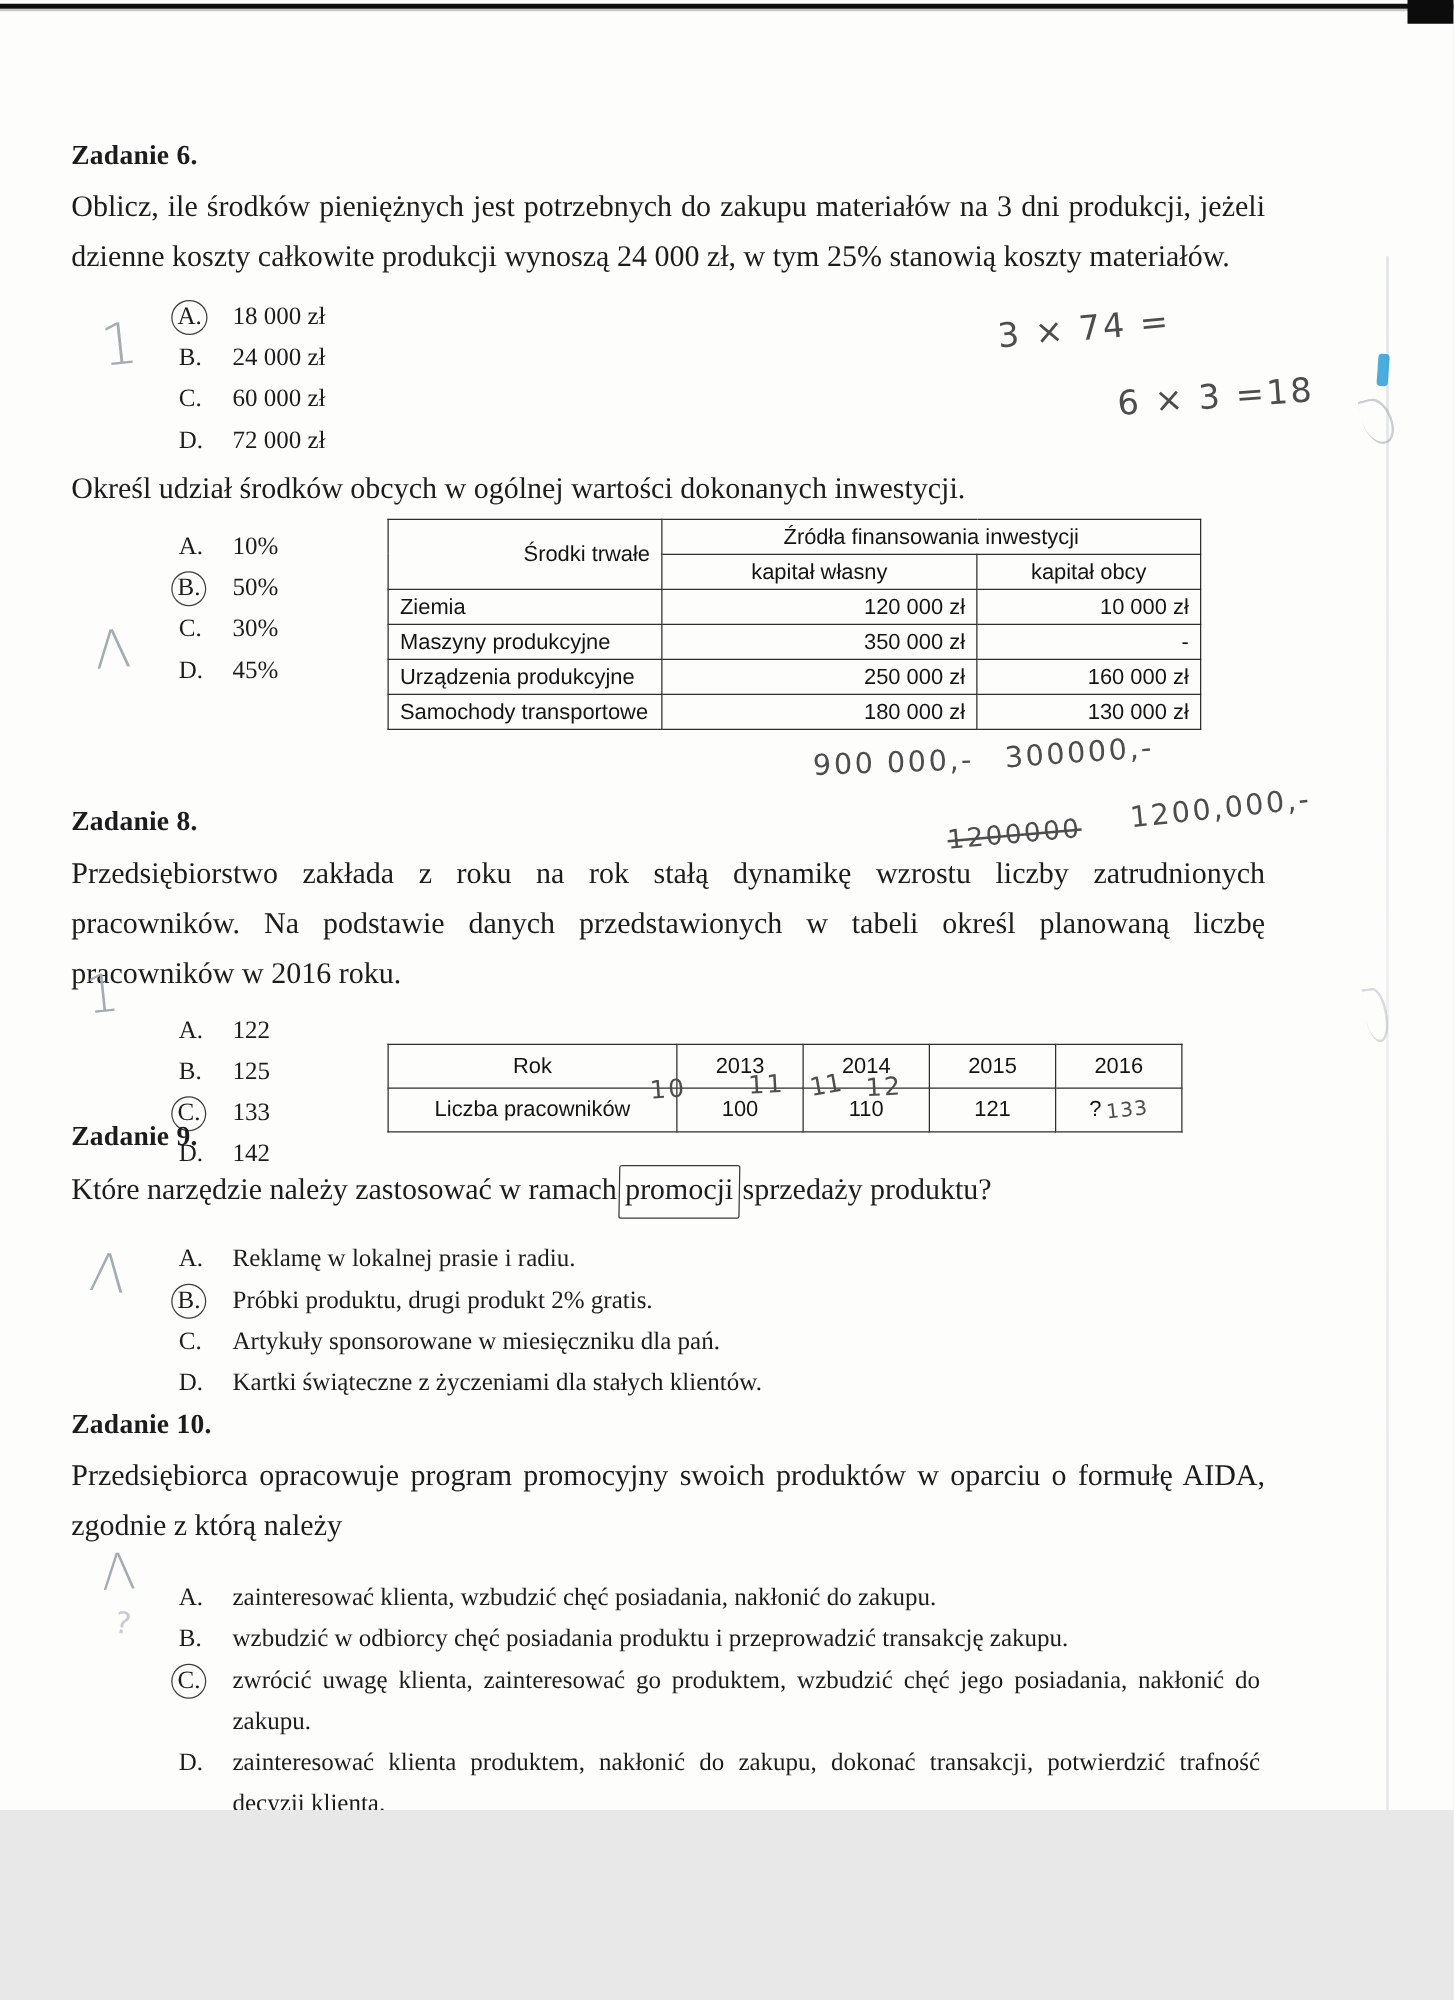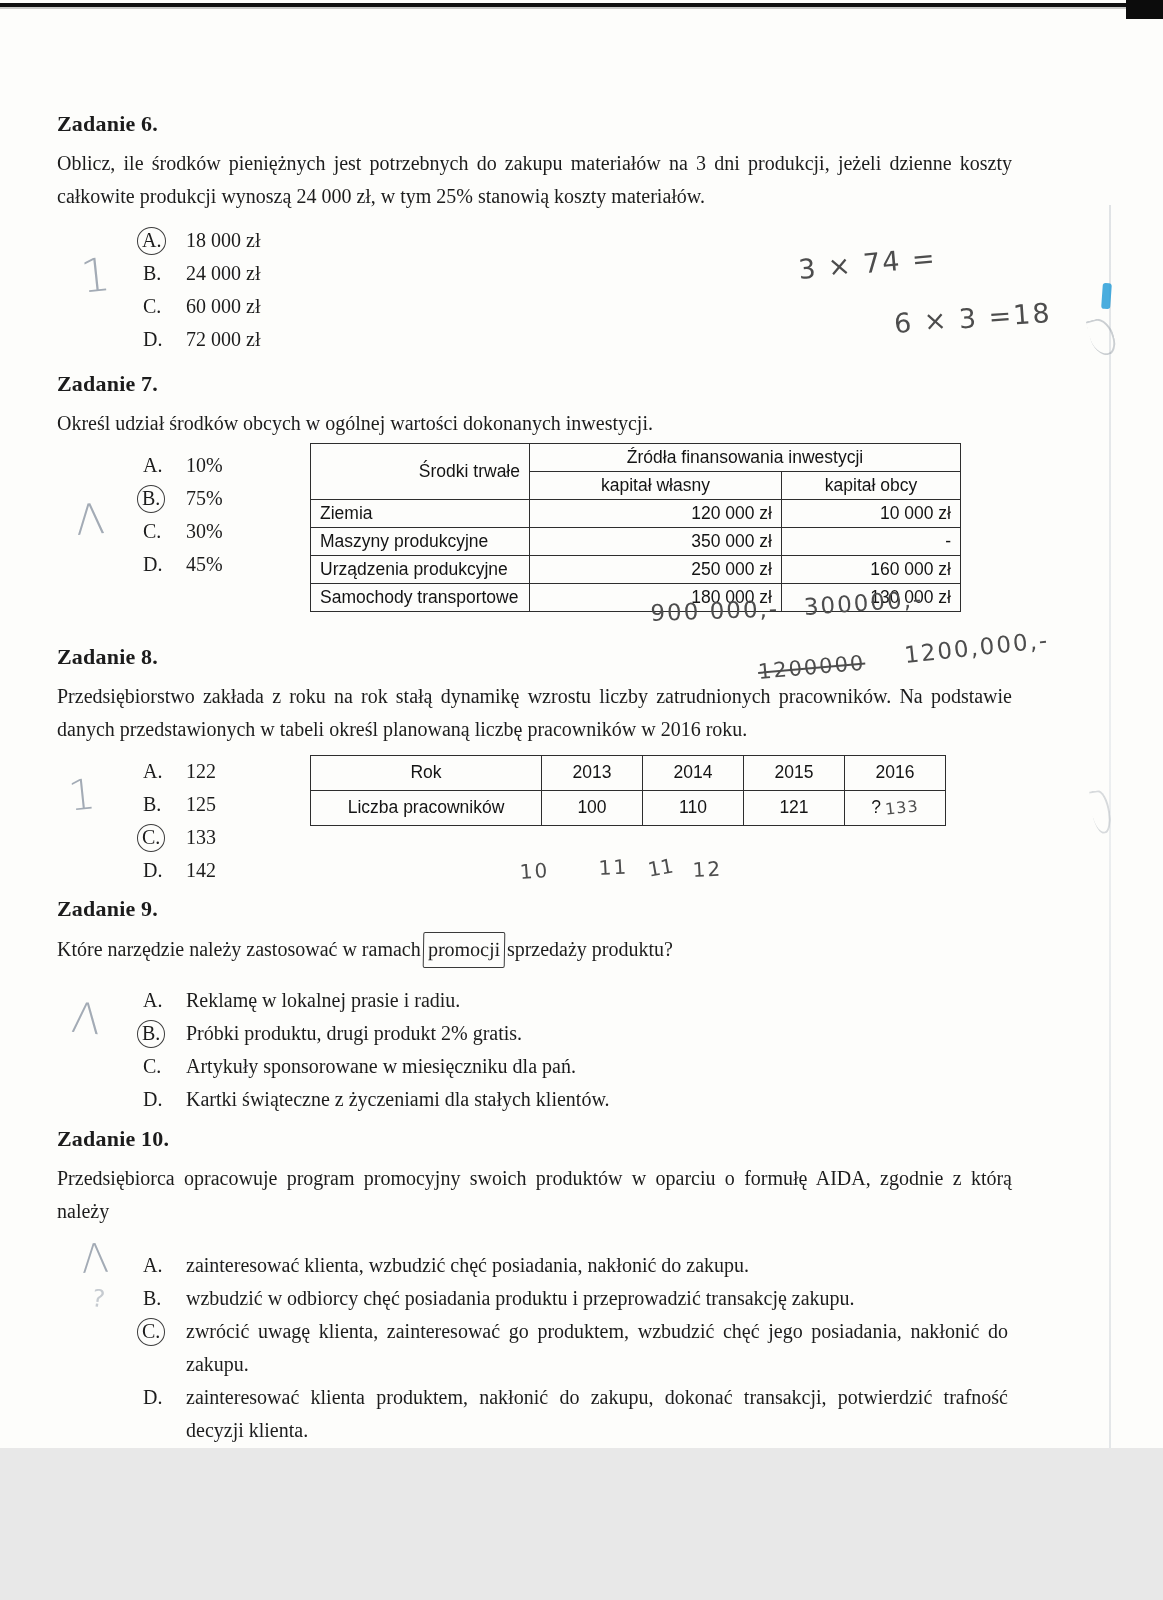--- a/index.html
+++ b/index.html
@@ -16,21 +16,21 @@
     background:linear-gradient(#c9ced4, #dfe3e7 40%, #ccd1d6); opacity:.55; }
   .blue-mark { position:absolute; left:1102px; top:283px; width:9px; height:26px;
     background:#2a9fd8; border-radius:3px; transform:rotate(4deg); opacity:.85; }
   .gray-squiggle { position:absolute; left:1090px; top:318px; width:22px; height:34px;
     border:2px solid #9aa2aa; border-left:none; border-radius:0 60% 40% 60%; opacity:.5; transform:rotate(-14deg); }
   .gray-squiggle2 { position:absolute; left:1092px; top:790px; width:16px; height:40px;
     border:2px solid #aab1b8; border-left:none; border-radius:0 60% 50% 60%; opacity:.45; transform:rotate(-8deg); }
 
   .task { position:absolute; left:57px; width:955px; }
   h2.tt { font-size:22px; line-height:1.1; margin:0 0 11px 0; font-weight:bold; letter-spacing:.2px; }
-  p.tx { font-size:20px; line-height:1.66; margin:0; text-align:justify; }
+  p.tx { font-size:24px; line-height:1.66; margin:0; text-align:justify; }
   p.tx1 { text-align:left; }
 
   .opts { margin-top:10px; }
   .opt { display:flex; align-items:flex-start; font-size:20px; line-height:33px; }
   .opt .letter { width:43px; margin-left:86px; flex:0 0 auto; }
   .opt .val { flex:1 1 auto; max-width:822px; }
   .circled { display:inline-block; border:1.7px solid #3e3e3e; border-radius:50%;
     padding:0 4px 2px 4px; margin-left:-6px; line-height:24px; }
 
   
@@ -41,21 +41,21 @@
   
   table.grid { border-collapse:collapse; font-family:"Liberation Sans","DejaVu Sans",sans-serif; color:#141414; }
   table.grid td { border:1.6px solid #2e2e2e; padding:1px 9px; }
   table.t7 { font-size:17.5px; }
   table.t7 td { height:25px; }
   table.t7 .ctr { text-align:center; }
   table.t7 .num { text-align:right; }
   table.t7 .c1 { width:200px;text-align:right; }
   table.t7 .c2 { width:233px; }
   table.t7 .c3 { width:160px; }
-  table.t8 { font-size:17.5px; margin-top:0; }
+  table.t8 { font-size:17.5px; margin-top:27px; }
   table.t8 td { height:32px; text-align:center; }
   table.t8 .c1 { width:212px; }
   table.t8 .cy { width:82px; }
 
   .boxed { display:inline-block; border:1.6px solid #3a3a3a; border-radius:2px;
     padding:0 4px 1px 4px; margin:0 2px; transform:skewX(-1deg); }
 
   .footer { position:absolute; top:1488px; left:0; width:100%; text-align:center; font-size:20px; }
 
   
@@ -96,31 +96,30 @@
         <span class="val">60 000 zł</span>
       </div>
       <div class="opt">
         <span class="letter">D.</span>
         <span class="val">72 000 zł</span>
       </div>
     </div>
   </div>
 
   <div class="task" style="top:372px;">
-    <h2 class="tt">Zadanie 7.</h2>
     <p class="tx tx1">Określ udział środków obcych w ogólnej wartości dokonanych inwestycji.</p>
     <div class="cols" style="margin-top:9px;">
       <div class="optcol opts" style="margin-top:0;">
         <div class="opt">
           <span class="letter">A.</span>
           <span class="val">10%</span>
         </div>
         <div class="opt">
           <span class="letter"><span class="circled">B.</span></span>
-          <span class="val">75%</span>
+          <span class="val">50%</span>
         </div>
         <div class="opt">
           <span class="letter">C.</span>
           <span class="val">30%</span>
         </div>
         <div class="opt">
           <span class="letter">D.</span>
           <span class="val">45%</span>
         </div>
       </div>

